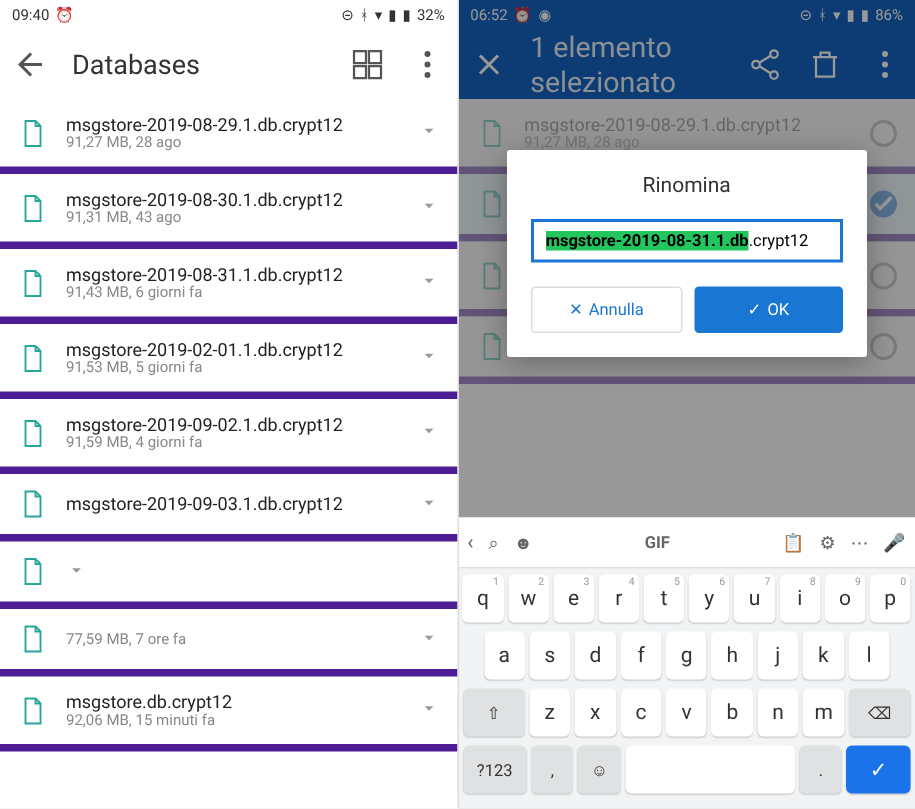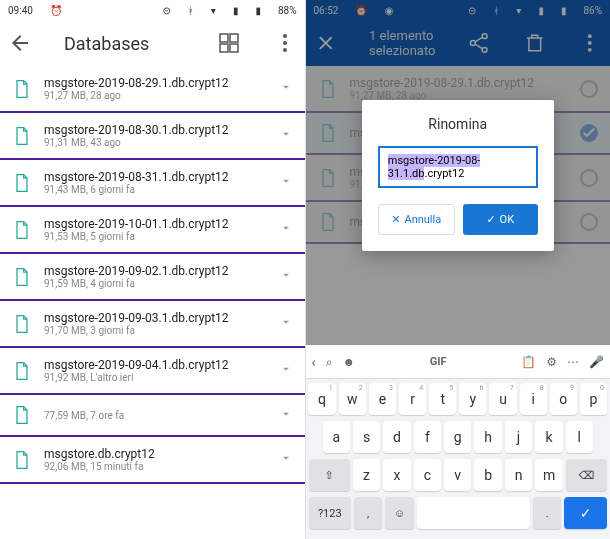--- a/index.html
+++ b/index.html
@@ -2,43 +2,43 @@
 <html><head>
 <meta charset="utf-8">
 <style>
 * { margin: 0; padding: 0; box-sizing: border-box; font-family: Roboto, Arial, sans-serif; }
 body { background: #e8e8e8; width: 610px; height: 539px; overflow: hidden; }
 .container { display: flex; width: 610px; height: 539px; }
 .phone { flex: 1; background: #fff; position: relative; overflow: hidden; }
 .phone-left { border-right: 1px solid #ddd; }
 .status-bar { height: 20px; display: flex; align-items: center; justify-content: space-between; padding: 0 8px; font-size: 10px; color: #333; background: #fff; }
 .phone-right .status-bar { background: #1565c0; color: #fff; }
-.status-icons { display: flex; gap: 17px; align-items: center; }
-.app-bar { height: 46px; display: flex; align-items: center; padding: 0 8px; gap: 32px; justify-content: space-between; }
+.status-icons { display: flex; gap: 4px; align-items: center; }
+.app-bar { height: 46px; display: flex; align-items: center; padding: 0 8px; gap: 16px; justify-content: space-between; }
 .app-bar-left { background: #fff; color: #333; }
 .app-bar-right { background: #1565c0; color: #fff; }
 .app-title { font-size: 18px; font-weight: 400; flex: 1; }
-.selection-title { font-size: 13px; flex: 1; color: rgba(255,255,255,0.9); }
+.selection-title { font-size: 19px; flex: 1; color: rgba(255,255,255,0.9); }
 .icon-btn { width: 24px; height: 24px; display: flex; align-items: center; justify-content: center; cursor: pointer; }
-.file-row { display: flex; align-items: center; padding: 10px 12px; gap: 12px; border-bottom: 2px solid #4c1d95; }
+.file-row { display: flex; align-items: center; padding: 10px 12px; gap: 12px; border-bottom: 5px solid #4c1d95; }
 .file-row-dim { opacity: 0.5; background: #f5f5f5; }
 .file-row-selected { background: #e3f2fd; }
 .file-icon { width: 20px; height: 20px; flex-shrink: 0; }
 .file-info { flex: 1; min-width: 0; }
 .file-name { font-size: 12px; color: #222; white-space: nowrap; overflow: hidden; text-overflow: ellipsis; }
 .file-meta { font-size: 10px; color: #888; }
 .phone-right .file-name { color: #555; }
 .chevron { width: 14px; color: #999; flex-shrink: 0; }
 .radio { width: 18px; height: 18px; border: 2px solid #999; border-radius: 50%; flex-shrink: 0; }
 .radio-checked { width: 18px; height: 18px; background: #1976d2; border-radius: 50%; display: flex; align-items: center; justify-content: center; flex-shrink: 0; }
 .overlay { position: absolute; inset: 0; background: rgba(0,0,0,0.4); display: flex; align-items: flex-start; justify-content: center; padding-top: 100px; }
-.dialog { background: #fff; width: 192px; border-radius: 2px; padding: 16px; box-shadow: 0 4px 20px rgba(0,0,0,0.3); }
+.dialog { background: #fff; width: 240px; border-radius: 2px; padding: 16px; box-shadow: 0 4px 20px rgba(0,0,0,0.3); }
 .dialog-title { text-align: center; font-size: 14px; color: #333; margin-bottom: 14px; }
 .dialog-input { width: 100%; border: 2px solid #1976d2; padding: 6px 8px; font-size: 11px; margin-bottom: 16px; }
-.dialog-input .sel { background: #c4b5fd; }
+.dialog-input .sel { background: #22c55e; font-weight: bold; }
 .dialog-buttons { display: flex; gap: 8px; }
 .btn { flex: 1; padding: 8px; font-size: 11px; border-radius: 3px; display: flex; align-items: center; justify-content: center; gap: 4px; cursor: pointer; }
 .btn-cancel { background: #fff; border: 1px solid #ddd; color: #1976d2; }
 .btn-ok { background: #1976d2; color: #fff; border: none; }
 .keyboard { position: absolute; bottom: 0; left: 0; right: 0; background: #f1f3f4; }
 .kb-suggest { height: 34px; display: flex; align-items: center; padding: 0 6px; gap: 10px; background: #fff; border-bottom: 1px solid #ddd; }
 .kb-sug-item { flex: 1; text-align: center; font-size: 11px; color: #666; font-weight: bold; }
 .kb-rows { padding: 4px 3px; }
 .kb-row { display: flex; justify-content: center; gap: 3px; margin-bottom: 6px; }
 .key { background: #fff; border-radius: 4px; height: 32px; flex: 1; display: flex; align-items: center; justify-content: center; font-size: 14px; color: #333; position: relative; box-shadow: 0 1px 1px rgba(0,0,0,0.15); }
@@ -58,21 +58,21 @@
       <div class="status-icons">
         <span>09:40</span>
         <span>⏰</span>
       </div>
       <div class="status-icons">
         <span>⊝</span>
         <span>ᚼ</span>
         <span>▾</span>
         <span>▮</span>
         <span>▮</span>
-        <span>88%</span>
+        <span>32%</span>
       </div>
     </div>
     <div class="app-bar app-bar-left">
       <div class="icon-btn">
         <svg viewBox="0 0 24 24">
             <path d="M20 11H7.8l5.6-5.6L12 4l-8 8 8 8 1.4-1.4L7.8 13H20z" fill="#555"></path>
           </svg>
       </div>
       <div class="app-title">Databases</div>
       <div class="icon-btn">
@@ -127,21 +127,21 @@
       <div class="chevron"><svg viewBox="0 0 24 24">
               <path d="M7 10l5 5 5-5" fill="#999"></path>
             </svg></div>
     </div>
         <div class="file-row">
       <div class="file-icon"><svg viewBox="0 0 24 24">
               <path d="M6 2h8l4 4v16H6z" fill="none" stroke="#26a69a" stroke-width="1.5"></path>
               <path d="M14 2v4h4" fill="none" stroke="#26a69a" stroke-width="1.5"></path>
             </svg></div>
       <div class="file-info">
-        <div class="file-name">msgstore-2019-10-01.1.db.crypt12</div>
+        <div class="file-name">msgstore-2019-02-01.1.db.crypt12</div>
         <div class="file-meta">91,53 MB, 5 giorni fa</div>
       </div>
       <div class="chevron"><svg viewBox="0 0 24 24">
               <path d="M7 10l5 5 5-5" fill="#999"></path>
             </svg></div>
     </div>
         <div class="file-row">
       <div class="file-icon"><svg viewBox="0 0 24 24">
               <path d="M6 2h8l4 4v16H6z" fill="none" stroke="#26a69a" stroke-width="1.5"></path>
               <path d="M14 2v4h4" fill="none" stroke="#26a69a" stroke-width="1.5"></path>
@@ -154,35 +154,30 @@
               <path d="M7 10l5 5 5-5" fill="#999"></path>
             </svg></div>
     </div>
         <div class="file-row">
       <div class="file-icon"><svg viewBox="0 0 24 24">
               <path d="M6 2h8l4 4v16H6z" fill="none" stroke="#26a69a" stroke-width="1.5"></path>
               <path d="M14 2v4h4" fill="none" stroke="#26a69a" stroke-width="1.5"></path>
             </svg></div>
       <div class="file-info">
         <div class="file-name">msgstore-2019-09-03.1.db.crypt12</div>
-        <div class="file-meta">91,70 MB, 3 giorni fa</div>
-      </div>
-      <div class="chevron"><svg viewBox="0 0 24 24">
-              <path d="M7 10l5 5 5-5" fill="#999"></path>
-            </svg></div>
-    </div>
-        <div class="file-row">
-      <div class="file-icon"><svg viewBox="0 0 24 24">
-              <path d="M6 2h8l4 4v16H6z" fill="none" stroke="#26a69a" stroke-width="1.5"></path>
-              <path d="M14 2v4h4" fill="none" stroke="#26a69a" stroke-width="1.5"></path>
-            </svg></div>
-      <div class="file-info">
-        <div class="file-name">msgstore-2019-09-04.1.db.crypt12</div>
-        <div class="file-meta">91,92 MB, L'altro ieri</div>
-      </div>
+      </div>
+      <div class="chevron"><svg viewBox="0 0 24 24">
+              <path d="M7 10l5 5 5-5" fill="#999"></path>
+            </svg></div>
+    </div>
+        <div class="file-row">
+      <div class="file-icon"><svg viewBox="0 0 24 24">
+              <path d="M6 2h8l4 4v16H6z" fill="none" stroke="#26a69a" stroke-width="1.5"></path>
+              <path d="M14 2v4h4" fill="none" stroke="#26a69a" stroke-width="1.5"></path>
+            </svg></div>
       <div class="chevron"><svg viewBox="0 0 24 24">
               <path d="M7 10l5 5 5-5" fill="#999"></path>
             </svg></div>
     </div>
         <div class="file-row">
       <div class="file-icon"><svg viewBox="0 0 24 24">
               <path d="M6 2h8l4 4v16H6z" fill="none" stroke="#26a69a" stroke-width="1.5"></path>
               <path d="M14 2v4h4" fill="none" stroke="#26a69a" stroke-width="1.5"></path>
             </svg></div>
       <div class="file-info">

